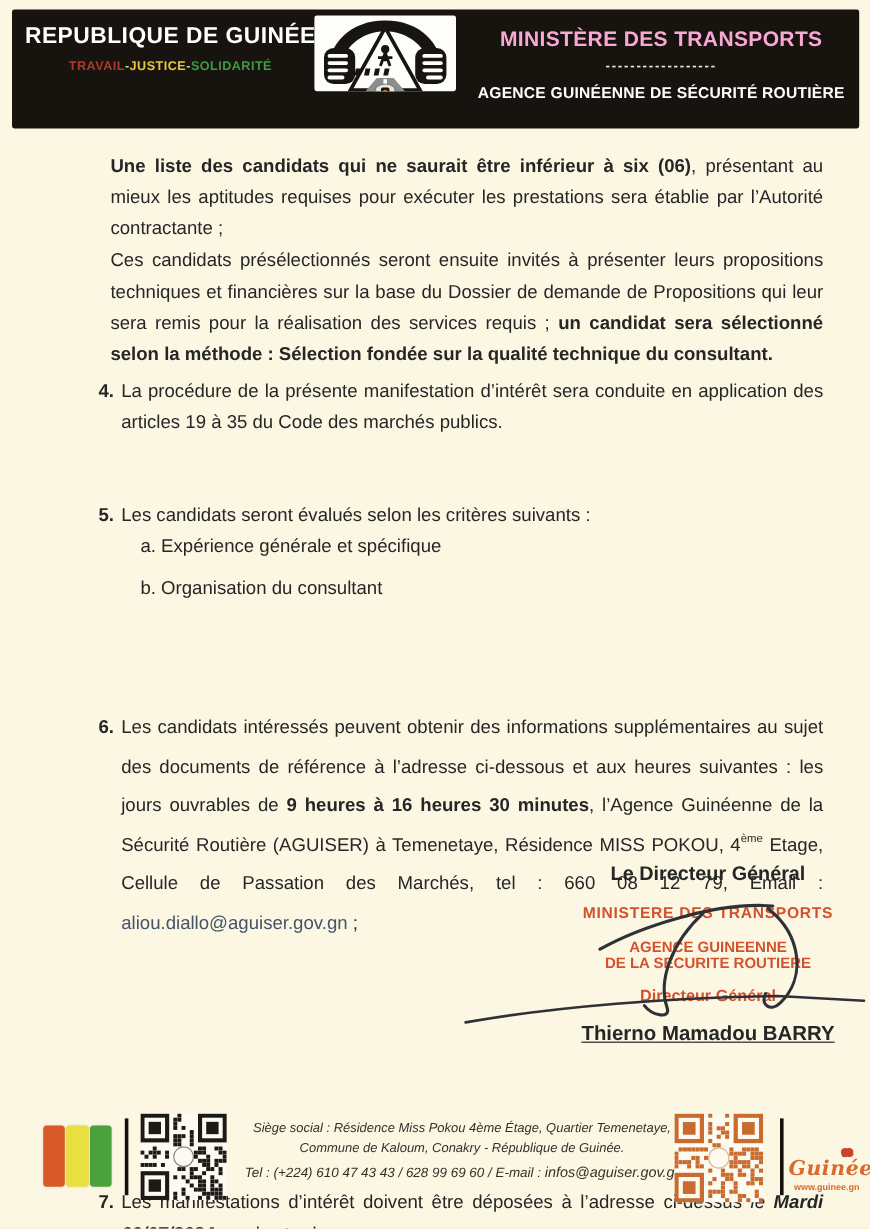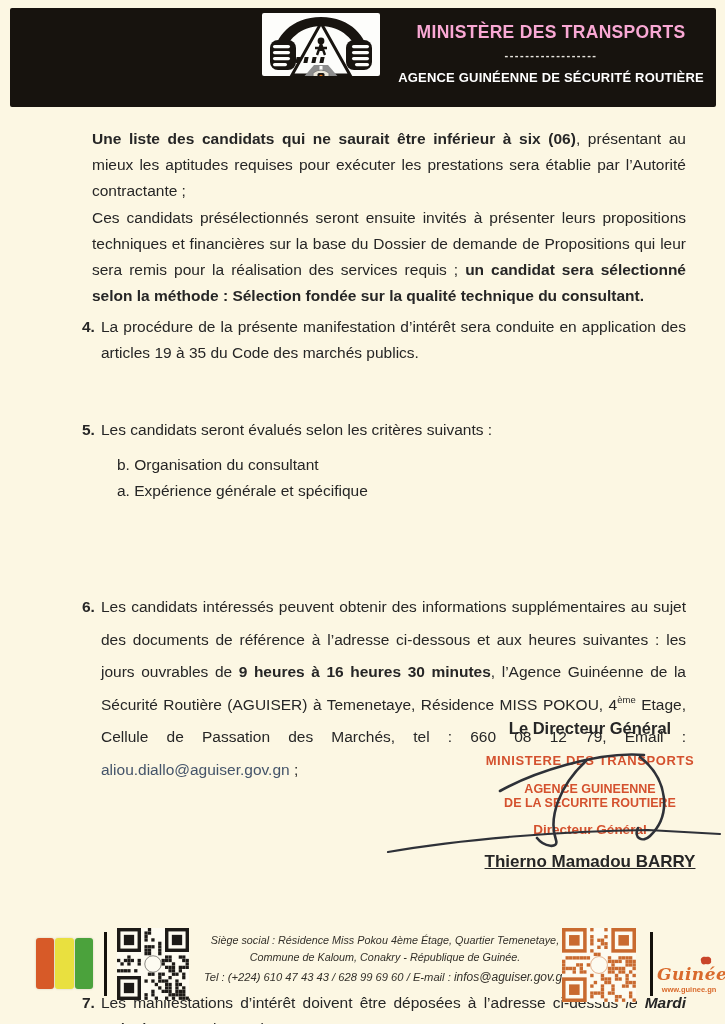--- a/index.html
+++ b/index.html
@@ -66,20 +66,26 @@
                   letter-spacing:.5px; position:relative;margin-top:28px; }
   .guinee .blob { position:absolute; right:8px; top:-9px; width:14px; height:11px; }
   .guinee .url { font-size:7.5px; font-weight:bold; margin-top:1px; }
 </style>
 </head>
 <body>
 
 <div class="page">
 
   <div class="header-band">
+    <div class="hdr-left">
+      <div class="title">REPUBLIQUE DE GUINÉE</div>
+      <div class="motto">
+        <span class="t">TRAVAIL</span><span class="d">-</span><span class="j">JUSTICE</span><span class="d">-</span><span class="s">SOLIDARITÉ</span>
+      </div>
+    </div>
 
     <div class="logo-box">
       <svg width="118" height="88" viewBox="0 0 118 88">
 
         <path d="M59 4 C29 4 13 24 11 44 L21 44 C24 27 39 13 59 13 C79 13 94 27 97 44 L107 44 C105 24 89 4 59 4 Z" fill="#181410"></path>
 
         <g>
           <rect x="8" y="27" width="26" height="30" rx="8" fill="#181410"></rect>
           <rect x="11" y="32" width="17" height="3.2" rx="1.6" fill="#fdfdfb"></rect>
           <rect x="11" y="38" width="17" height="3.2" rx="1.6" fill="#fdfdfb"></rect>
@@ -140,27 +146,27 @@
   </div>
 
   <div class="block item" style="top:314px;">
     <span class="num">4.</span>
     <span>La procédure de la présente manifestation d’intérêt sera conduite en application des articles 19 à 35 du Code des marchés publics.</span>
   </div>
 
   <div class="block item" style="top:365px;">
     <span class="num">5.</span>
     <span>Les candidats seront évalués selon les critères suivants :</span>
+    <div class="sub" style="margin-top:0px;">
+      <span>a.</span>
+      <span>Expérience générale et spécifique</span>
+    </div>
     <div class="sub" style="margin-top:9px;">
       <span>b.</span>
       <span>Organisation du consultant</span>
-    </div>
-    <div class="sub" style="margin-top:0px;">
-      <span>a.</span>
-      <span>Expérience générale et spécifique</span>
     </div>
   </div>
 
   <div class="block item" id="item6" style="top:452px;">
     <span class="num">6.</span>
     <span>Les candidats intéressés peuvent obtenir des informations supplémentaires au sujet des documents de référence à l’adresse ci-dessous et aux heures suivantes : les jours ouvrables de </span><b>9 heures à 16 heures 30 minutes</b><span>, l’Agence Guinéenne de la Sécurité Routière (AGUISER) à Temenetaye, Résidence MISS POKOU, 4</span><sup class="ord">ème</sup><span> Etage, Cellule de Passation des Marchés, tel : 660 08 12 79, Email : </span><a class="email">aliou.diallo@aguiser.gov.gn</a><span> ;</span>
   </div>
 
   <div class="block item" style="top:656px;">
     <span class="num">7.</span>

